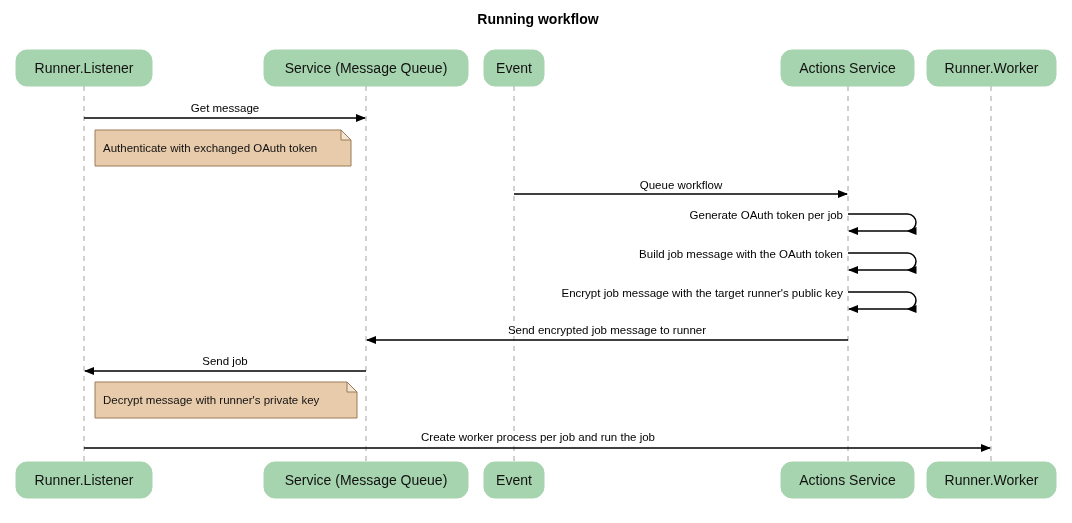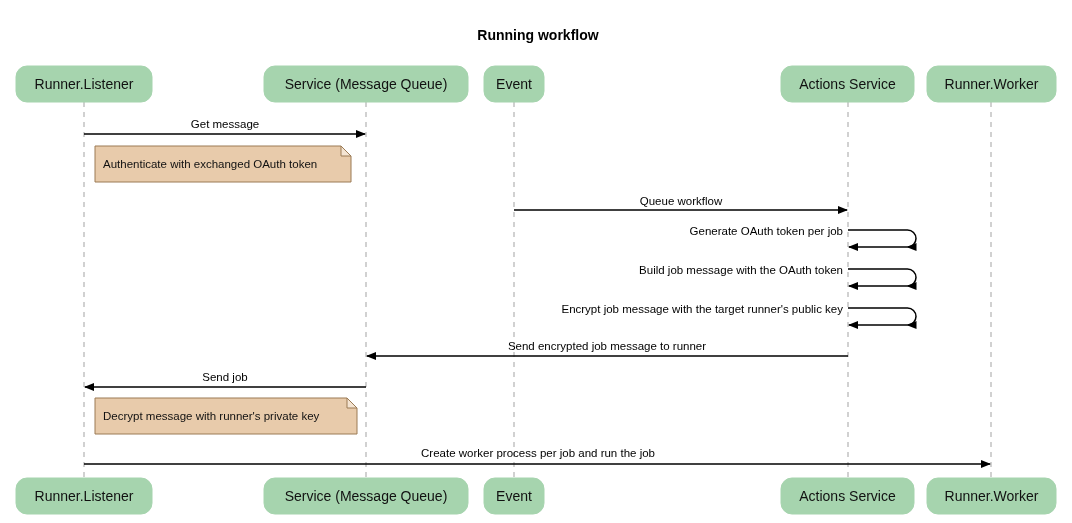--- a/index.html
+++ b/index.html
@@ -3,21 +3,21 @@
 <meta charset="utf-8">
 <style>
   html,body{margin:0;padding:0;background:#ffffff;}
   body{
     width:1072px;height:523px;
     font-family:"Liberation Sans", sans-serif;
     color:#000000;
     position:relative;
     overflow:hidden;
   }
-  #diagram-root{position:absolute;inset:0;margin-top:16px;}
+  #diagram-root{position:absolute;inset:0;}
   svg#seq{position:absolute;left:0;top:0;width:1072px;height:523px;}
 
   .title-text{
     font-size:14px;font-weight:bold;
     text-anchor:middle;
     fill:#000000;
   }
   .participant-box{
     fill:#a6d4ae;stroke:#a6d4ae;stroke-width:1;
   }

